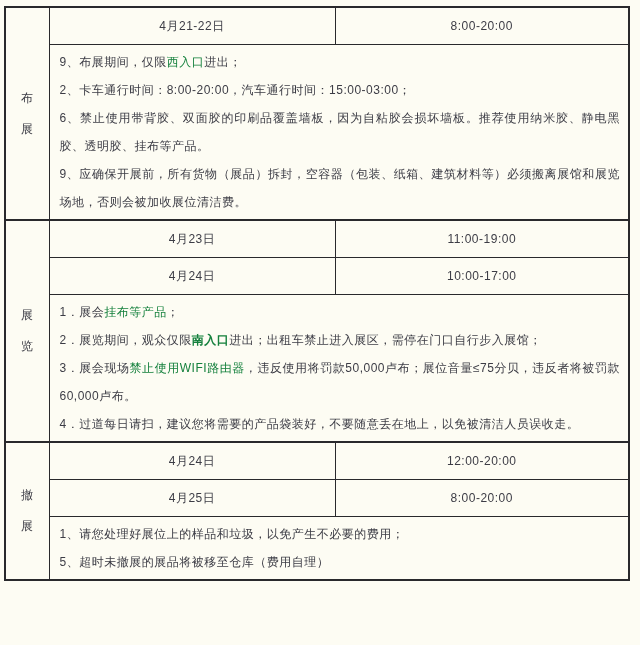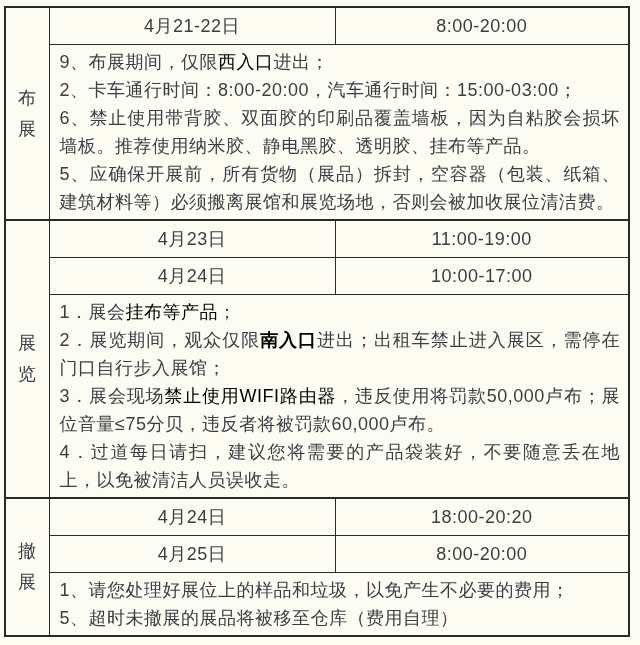--- a/index.html
+++ b/index.html
@@ -22,21 +22,21 @@
     width: 624px;
     border-collapse: collapse;
     table-layout: fixed;
     background: #fdfcf3;
   }
   table.sched col.c-label { width: 44px; }
   table.sched col.c-date  { width: 286px; }
   table.sched col.c-time  { width: 294px; }
   table.sched td {
     border: 1px solid #29292c;
-    font-size: 18px;
+    font-size: 12px;
     letter-spacing: 0.5px;
     vertical-align: middle;
   }
   table.sched { border: 2px solid #29292c; }
   tr.section-start > td { border-top: 2px solid #29292c; }
   td.label-cell {
     text-align: center;
     vertical-align: middle;
     white-space: pre-line;
     line-height: 31px;
@@ -50,21 +50,21 @@
   td.notes-cell {
     padding: 3px 8px 3px 10px;
     vertical-align: top;
   }
   td.notes-cell p {
     margin: 0;
     line-height: 28px;
     text-align: justify;
     text-justify: inter-character;
   }
-  .red { color: #000000; }
+  .red { color: #15803d; }
   .red.bold { font-weight: 700; }
 </style>
 </head>
 <body>
 
 <table class="sched">
   <colgroup>
     <col class="c-label">
     <col class="c-date">
     <col class="c-time">
@@ -74,21 +74,21 @@
         <td class="label-cell" rowspan="2">布
 展</td>
         <td class="date-cell">4月21-22日</td>
         <td class="time-cell">8:00-20:00</td>
       </tr>
       <tr>
         <td class="notes-cell" colspan="2">
           <p><span>9、布展期间，仅限</span><span class="red">西入口</span><span>进出；</span></p>
           <p><span>2、卡车通行时间：8:00-20:00，汽车通行时间：15:00-03:00；</span></p>
           <p><span>6、禁止使用带背胶、双面胶的印刷品覆盖墙板，因为自粘胶会损坏墙板。推荐使用纳米胶、静电黑胶、透明胶、挂布等产品。</span></p>
-          <p><span>5、应确保开展前，所有货物（展品）拆封，空容器（包装、纸箱、建筑材料等）必须搬离展馆和展览场地，否则会被加收展位清洁费。</span></p>
+          <p><span>9、应确保开展前，所有货物（展品）拆封，空容器（包装、纸箱、建筑材料等）必须搬离展馆和展览场地，否则会被加收展位清洁费。</span></p>
         </td>
       </tr>
       <tr class="section-start">
         <td class="label-cell" rowspan="3">展
 览</td>
         <td class="date-cell">4月23日</td>
         <td class="time-cell">11:00-19:00</td>
       </tr>
       <tr>
         <td class="date-cell">4月24日</td>
@@ -99,21 +99,21 @@
           <p><span>1．展会</span><span class="red">挂布等产品</span><span>；</span></p>
           <p><span>2．展览期间，观众仅限</span><span class="red bold">南入口</span><span>进出；出租车禁止进入展区，需停在门口自行步入展馆；</span></p>
           <p><span>3．展会现场</span><span class="red">禁止使用WIFI路由器</span><span>，违反使用将罚款50,000卢布；展位音量≤75分贝，违反者将被罚款60,000卢布。</span></p>
           <p><span>4．过道每日请扫，建议您将需要的产品袋装好，不要随意丢在地上，以免被清洁人员误收走。</span></p>
         </td>
       </tr>
       <tr class="section-start">
         <td class="label-cell" rowspan="3">撤
 展</td>
         <td class="date-cell">4月24日</td>
-        <td class="time-cell">18:00-20:20</td>
+        <td class="time-cell">12:00-20:00</td>
       </tr>
       <tr>
         <td class="date-cell">4月25日</td>
         <td class="time-cell">8:00-20:00</td>
       </tr>
       <tr>
         <td class="notes-cell" colspan="2">
           <p><span>1、请您处理好展位上的样品和垃圾，以免产生不必要的费用；</span></p>
           <p><span>5、超时未撤展的展品将被移至仓库（费用自理）</span></p>
         </td>

